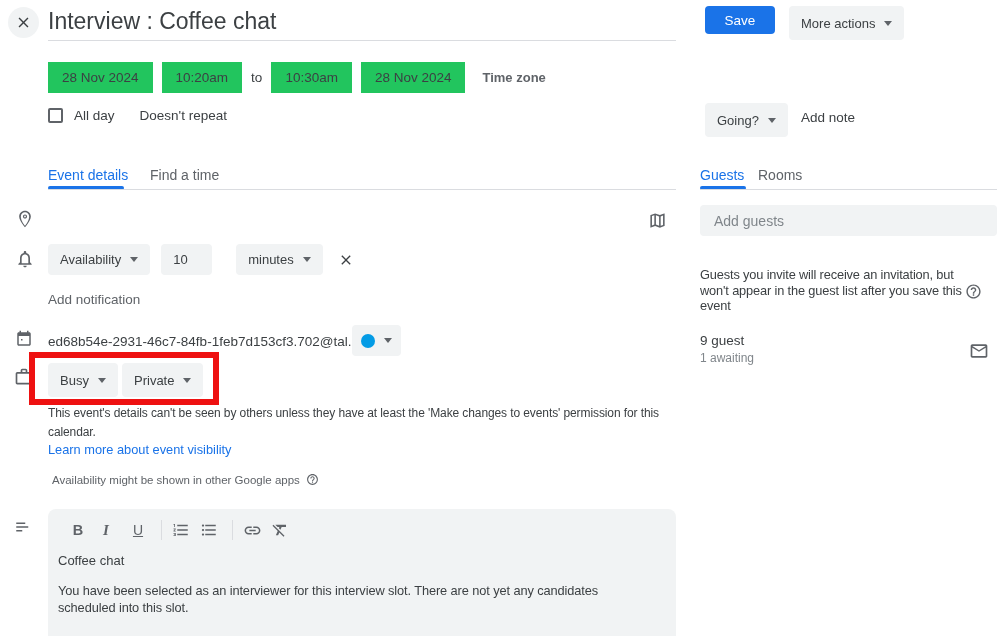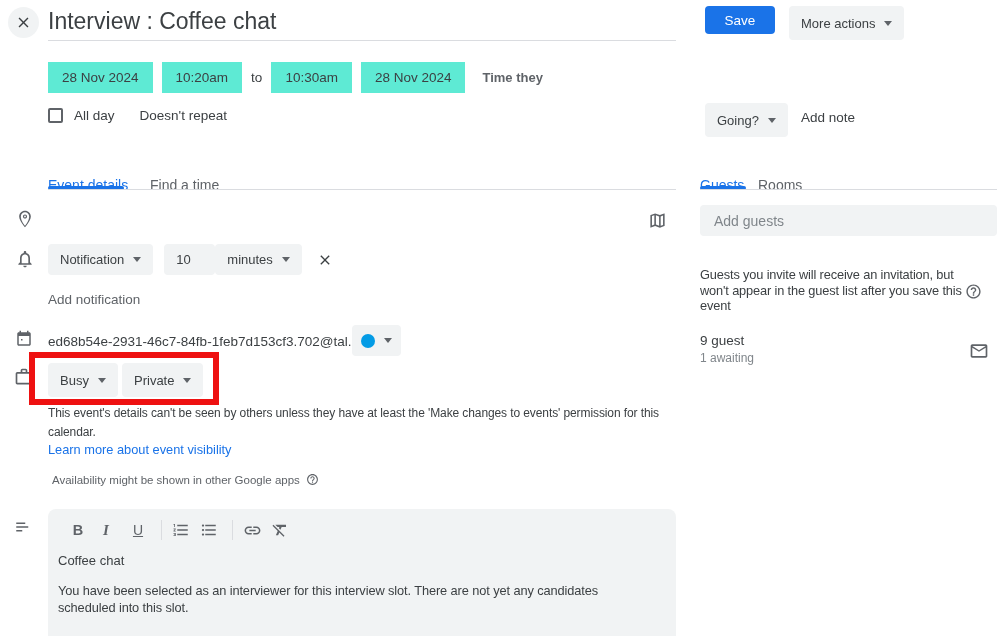--- a/index.html
+++ b/index.html
@@ -22,54 +22,54 @@
   .page-title { position: absolute; left: 48px; top: 8px; font-size: 23px; color: #3c4043; }
   .title-underline { position: absolute; left: 48px; top: 40px; width: 628px; border-bottom: 1px solid #dadce0; }
 
   .save-btn { position: absolute; left: 705px; top: 6px; width: 70px; height: 28px; background: #1a73e8;
               color: #fff; border: none; border-radius: 4px; font-size: 13.5px; font-weight: 500;
               font-family: "Liberation Sans", sans-serif; cursor: pointer; }
   .more-actions { left: 789px; top: 6px; height: 28px; font-weight: 500; color: #3c4043; }
 
   
   .date-row { position: absolute; left: 48px; top: 62px; display: flex; align-items: center; }
-  .date-row .dchip { background: #5eead4; border-radius: 0; color: #3c4043; font-size: 13.5px;
+  .date-row .dchip { background: #22c55e; border-radius: 0; color: #3c4043; font-size: 13.5px;
                      height: 31px; display: inline-flex; align-items: center; padding: 0 14px; cursor: pointer; }
   .to-label { margin: 0 9px; font-size: 13.5px; color: #3c4043; }
   .gap { margin-left: 9px; }
   .tz-btn { margin-left: 17px; font-size: 13px; font-weight: 600; color: #5f6368; cursor: pointer; }
 
   
   .allday-row { position: absolute; left: 48px; top: 108px; display: flex; align-items: center; }
   .checkbox { width: 15px; height: 15px; border: 2px solid #5f6368; border-radius: 2px; background: #fff; cursor: pointer; }
   .allday-label { margin-left: 11px; font-size: 13.5px; color: #3c4043; }
   .repeat-btn { margin-left: 25px; font-size: 13.5px; color: #3c4043; cursor: pointer; }
 
   
   .going-chip { left: 705px; top: 103px; font-weight: 500; }
   .add-note { position: absolute; left: 801px; top: 110px; font-size: 13.5px; font-weight: 500; color: #3c4043; cursor: pointer; }
 
   
-  .tab { position: absolute; top: 177px; font-size: 14px; font-weight: 500; cursor: pointer; }
+  .tab { position: absolute; top: 167px; font-size: 14px; font-weight: 500; cursor: pointer; }
   .tab.active { color: #1a73e8; }
   .tab.idle { color: #5f6368; }
   .blue-underline { position: absolute; top: 186px; height: 4px; background: #1a73e8; border-radius: 2px; }
   .tabs-line { position: absolute; top: 189px; border-bottom: 1px solid #dadce0; }
 
   
   .loc-input { position: absolute; left: 48px; top: 205px; width: 592px; height: 31px; background: #f1f3f4;
                border: none; border-radius: 4px; padding: 0 14px; font-size: 13.5px; color: #3c4043;
                font-family: "Liberation Sans", sans-serif; outline: none; }
 
   
   .notif-row { position: absolute; left: 48px; top: 244px; display: flex; align-items: center; }
   .nchip { background: #f1f3f4; border-radius: 4px; color: #3c4043; font-size: 13px; height: 31px;
            display: inline-flex; align-items: center; padding: 0 12px; cursor: pointer; }
   .nchip.amount { width: 51px; margin-left: 11px; }
-  .nchip.unit { margin-left: 0; }
+  .nchip.unit { margin-left: 24px; }
   .notif-x { margin-left: 15px; cursor: pointer; color: #3c4043; display: flex; }
   .add-notif { position: absolute; left: 48px; top: 292px; font-size: 13.5px; font-weight: 500; color: #5f6368; cursor: pointer; }
 
   
   .cal-id { position: absolute; left: 48px; top: 334px; font-size: 13.5px; color: #3c4043; }
   .color-chip { left: 352px; top: 325px; padding: 0 9px; }
   .color-dot { width: 14px; height: 14px; border-radius: 50%; }
 
   
   .red-box { position: absolute; left: 29px; top: 352px; width: 190px; height: 53px;
@@ -130,21 +130,21 @@
     <span>More actions</span>
     <span class="chev"></span>
   </button>
 
   <div class="date-row">
     <span class="dchip">28 Nov 2024</span>
     <span class="dchip gap">10:20am</span>
     <span class="to-label">to</span>
     <span class="dchip">10:30am</span>
     <span class="dchip gap">28 Nov 2024</span>
-    <span class="tz-btn">Time they</span>
+    <span class="tz-btn">Time zone</span>
   </div>
 
   <div class="allday-row">
     <span class="checkbox"></span>
     <span class="allday-label">All day</span>
     <span class="repeat-btn">Doesn't repeat</span>
   </div>
 
   <button class="chip going-chip">
     <span>Going?</span>
@@ -173,21 +173,21 @@
       </svg>
   </span>
 
   <span class="icon" style="left:15px; top:249px">
     <svg width="20" height="20" viewBox="0 0 24 24" fill="#5f6368">
         <path d="M12 22c1.1 0 2-.9 2-2h-4c0 1.1.9 2 2 2zm6-6v-5c0-3.07-1.64-5.64-4.5-6.32V4c0-.83-.67-1.5-1.5-1.5s-1.5.67-1.5 1.5v.68C7.63 5.36 6 7.92 6 11v5l-2 2v1h16v-1l-2-2zm-2 1H8v-6c0-2.48 1.51-4.5 4-4.5s4 2.02 4 4.5v6z"></path>
       </svg>
   </span>
   <div class="notif-row">
     <span class="nchip">
-      <span>Notification</span>
+      <span>Availability</span>
       <span class="chev"></span>
     </span>
     <span class="nchip amount">10</span>
     <span class="nchip unit">
       <span>minutes</span>
       <span class="chev"></span>
     </span>
     <span class="notif-x">
       <svg width="16" height="16" viewBox="0 0 24 24" fill="#3c4043">
           <path d="M19 6.41L17.59 5 12 10.59 6.41 5 5 6.41 10.59 12 5 17.59 6.41 19 12 13.41 17.59 19 19 17.59 13.41 12z"></path>

